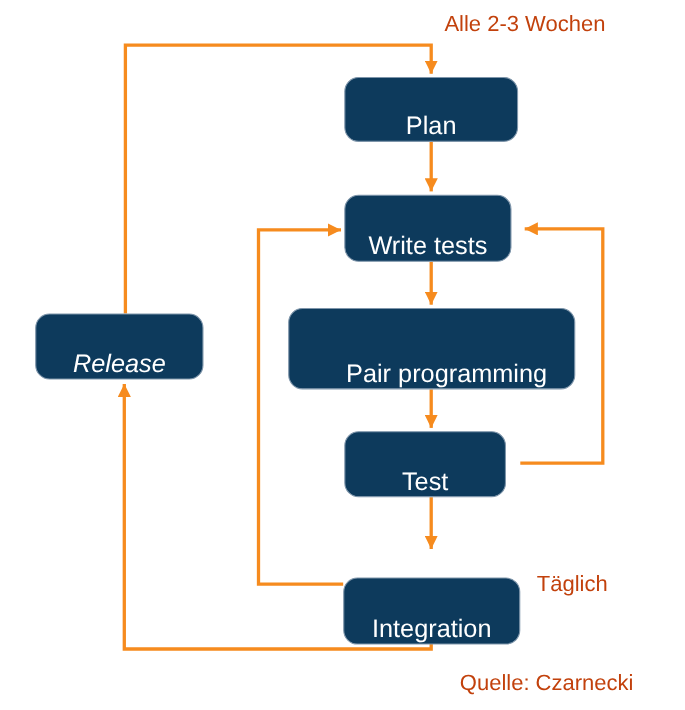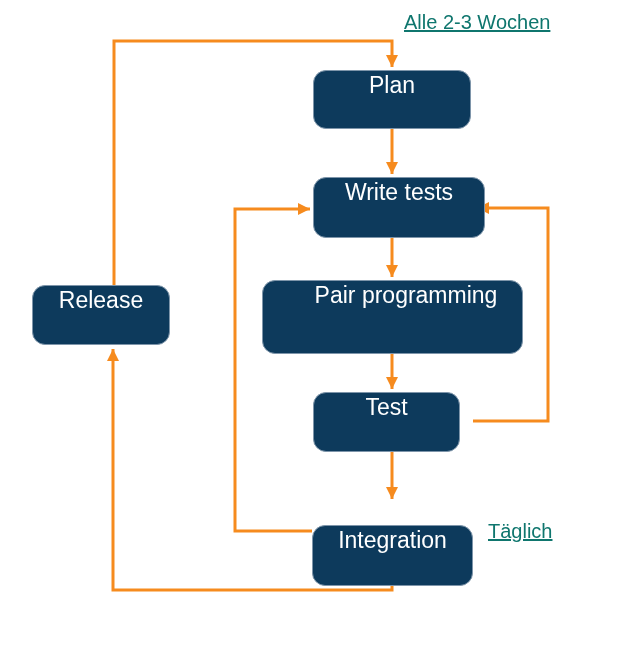--- a/index.html
+++ b/index.html
@@ -25,38 +25,37 @@
   }
   .box {
     position: absolute;
     background: #0d3a5c;
     border: 1px solid #7e95aa;
     border-radius: 13px;
     color: #ffffff;
     display: flex;
     flex-direction: column;
     align-items: center;
-    justify-content: flex-start;
+    justify-content: flex-end;
     font-size: 23px;
     line-height: 28px;
     text-align: center;
     box-sizing: border-box;
   }
   .box-plan        { left: 313px; top: 70px;  width: 158px; height: 59px; }
-  .box-write-tests { left: 313px; top: 177px; width: 172px; height: 61px; }
+  .box-write-tests { left: 313px; top: 177px; width: 152px; height: 61px; }
   .box-pair        { left: 262px; top: 280px; width: 261px; height: 74px; padding-left: 27px; }
   .box-test        { left: 313px; top: 392px; width: 147px; height: 60px; }
   .box-integration { left: 312px; top: 502px; width: 161px; height: 61px; margin-top: 23px; }
-  .box-release     { left: 32px;  top: 285px; width: 138px; height: 60px; }
+  .box-release     { left: 32px;  top: 285px; width: 153px; height: 60px; font-style: italic; }
   .annotation {
     position: absolute;
-    color: #0f766e;
+    color: #c2410c;
     font-size: 20px;
     white-space: nowrap;
-    text-decoration: underline;
   }
   .ann-cycle  { left: 404px; top: 11px; }
   .ann-daily  { left: 488px; top: 520px; }
   .ann-source { left: 418px; top: 610px; }
 </style>
 </head>
 <body>
 
 <div class="canvas">
 
@@ -99,14 +98,15 @@
   </div>
 
   <div class="box box-release">
     <span>Release</span>
   </div>
 
   <div class="annotation ann-cycle">Alle 2-3 Wochen</div>
 
   <div class="annotation ann-daily">Täglich</div>
 
+  <div class="annotation ann-source">Quelle: Czarnecki</div>
 
 </div>
 
 </body></html>

